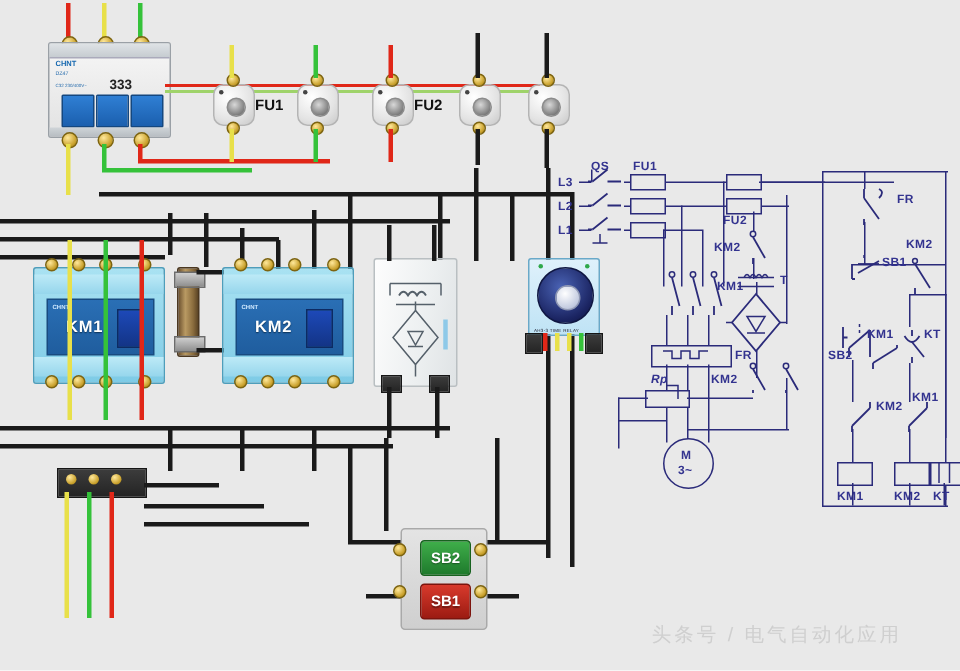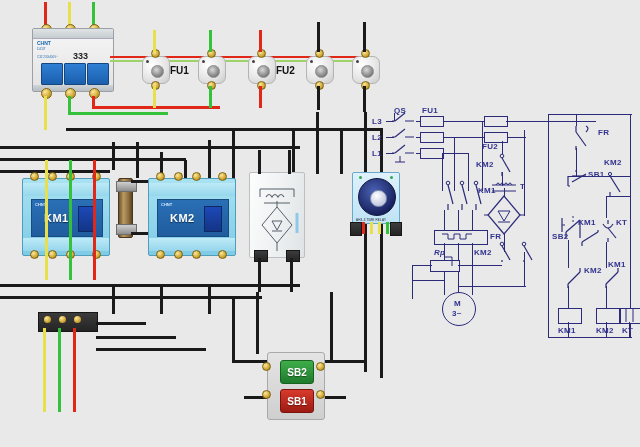--- a/index.html
+++ b/index.html
@@ -516,14 +516,15 @@
 
     <div class="slabel" style="left:186px;top:226px;">KM1</div>
     <div class="slabel" style="left:224px;top:226px;">KM2</div>
     <div class="slabel" style="left:250px;top:226px;">KT</div>
 
     <div class="sline" style="left:196px;top:222px;width:1.2px;height:15px;"></div>
     <div class="sline" style="left:234px;top:222px;width:1.2px;height:15px;"></div>
     <div class="sline" style="left:257px;top:222px;width:1.2px;height:15px;"></div>
   </div>
 
+  <div class="abs" id="watermark">头条号 / 电气自动化应用</div>
 
 </div>
 
 </body></html>

